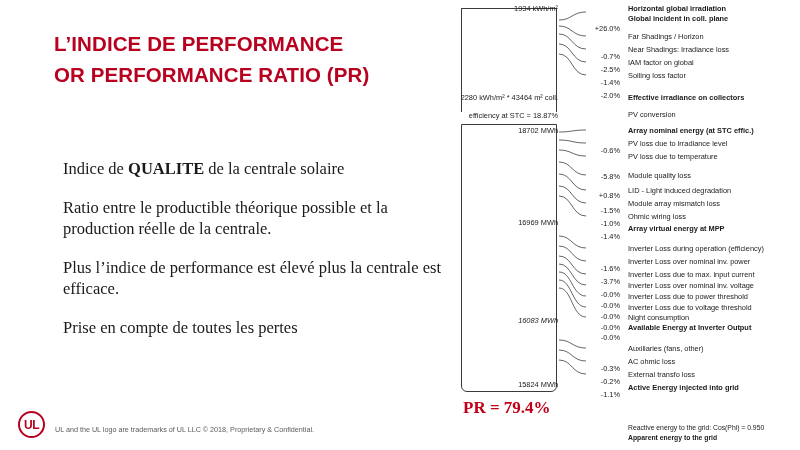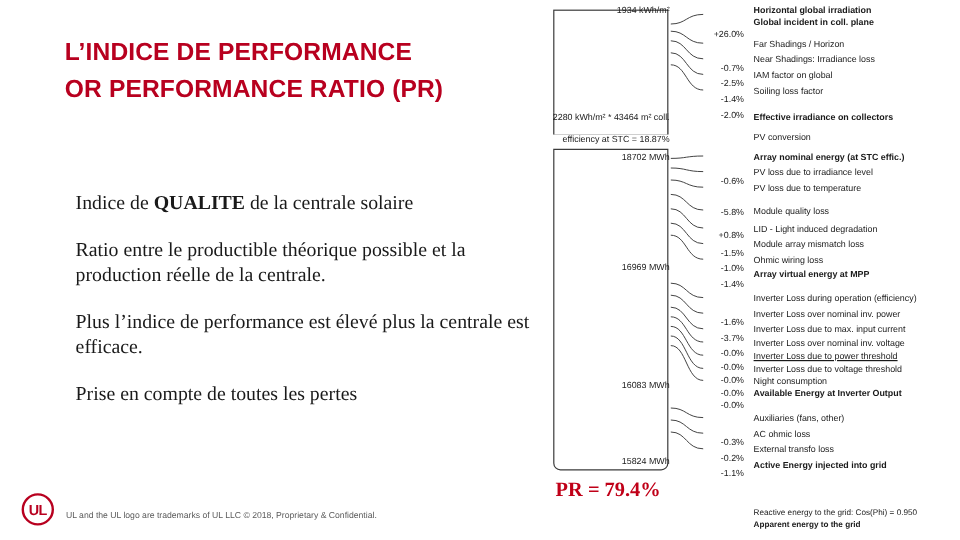--- a/index.html
+++ b/index.html
@@ -228,21 +228,21 @@
         <path d="M1 350 C14 350 14 361 28 361"></path>
         <path d="M1 360 C14 360 14 374 28 374"></path>
       </g>
     </svg>
 
     <div class="val-label" style="top:4px;left:20px;width:100px;">1934 kWh/m²</div>
     <div class="val-label" style="top:93px;left:-25px;width:145px;">2280 kWh/m² * 43464 m² coll.</div>
     <div class="val-label" style="top:111px;left:-12px;width:132px;">efficiency at STC = 18.87%</div>
     <div class="val-label" style="top:126px;left:20px;width:100px;">18702 MWh</div>
     <div class="val-label" style="top:218px;left:20px;width:100px;">16969 MWh</div>
-    <div class="val-label" style="top:316px;left:20px;width:100px;">16083 MWh</div>
+    <div class="val-label" style="top:316px;left:20px;width:100px;font-style:italic;">16083 MWh</div>
     <div class="val-label" style="top:380px;left:20px;width:100px;">15824 MWh</div>
 
     <div class="pct" style="top:4px;">+26.0%</div>
     <div class="pct" style="top:32px;">-0.7%</div>
     <div class="pct" style="top:45px;">-2.5%</div>
     <div class="pct" style="top:58px;">-1.4%</div>
     <div class="pct" style="top:71px;">-2.0%</div>
     <div class="pct" style="top:126px;">-0.6%</div>
     <div class="pct" style="top:152px;">-5.8%</div>
     <div class="pct" style="top:171px;">+0.8%</div>
@@ -273,21 +273,21 @@
     <div class="desc" style="top:152px;">PV loss due to temperature</div>
     <div class="desc" style="top:171px;">Module quality loss</div>
     <div class="desc" style="top:186px;">LID - Light induced degradation</div>
     <div class="desc" style="top:199px;">Module array mismatch loss</div>
     <div class="desc" style="top:212px;">Ohmic wiring loss</div>
     <div class="desc bold" style="top:224px;">Array virtual energy at MPP</div>
     <div class="desc" style="top:244px;">Inverter Loss during operation (efficiency)</div>
     <div class="desc" style="top:257px;">Inverter Loss over nominal inv. power</div>
     <div class="desc" style="top:270px;">Inverter Loss due to max. input current</div>
     <div class="desc" style="top:281px;">Inverter Loss over nominal inv. voltage</div>
-    <div class="desc" style="top:292px;text-decoration:underline;">Inverter Loss due to power threshold</div>
+    <div class="desc" style="top:292px;">Inverter Loss due to power threshold</div>
     <div class="desc" style="top:303px;">Inverter Loss due to voltage threshold</div>
     <div class="desc" style="top:313px;">Night consumption</div>
     <div class="desc bold" style="top:323px;">Available Energy at Inverter Output</div>
     <div class="desc" style="top:344px;">Auxiliaries (fans, other)</div>
     <div class="desc" style="top:357px;">AC ohmic loss</div>
     <div class="desc" style="top:370px;">External transfo loss</div>
     <div class="desc bold" style="top:383px;">Active Energy injected into grid</div>
 
     <div class="pr-result">PR = 79.4%</div>
 

